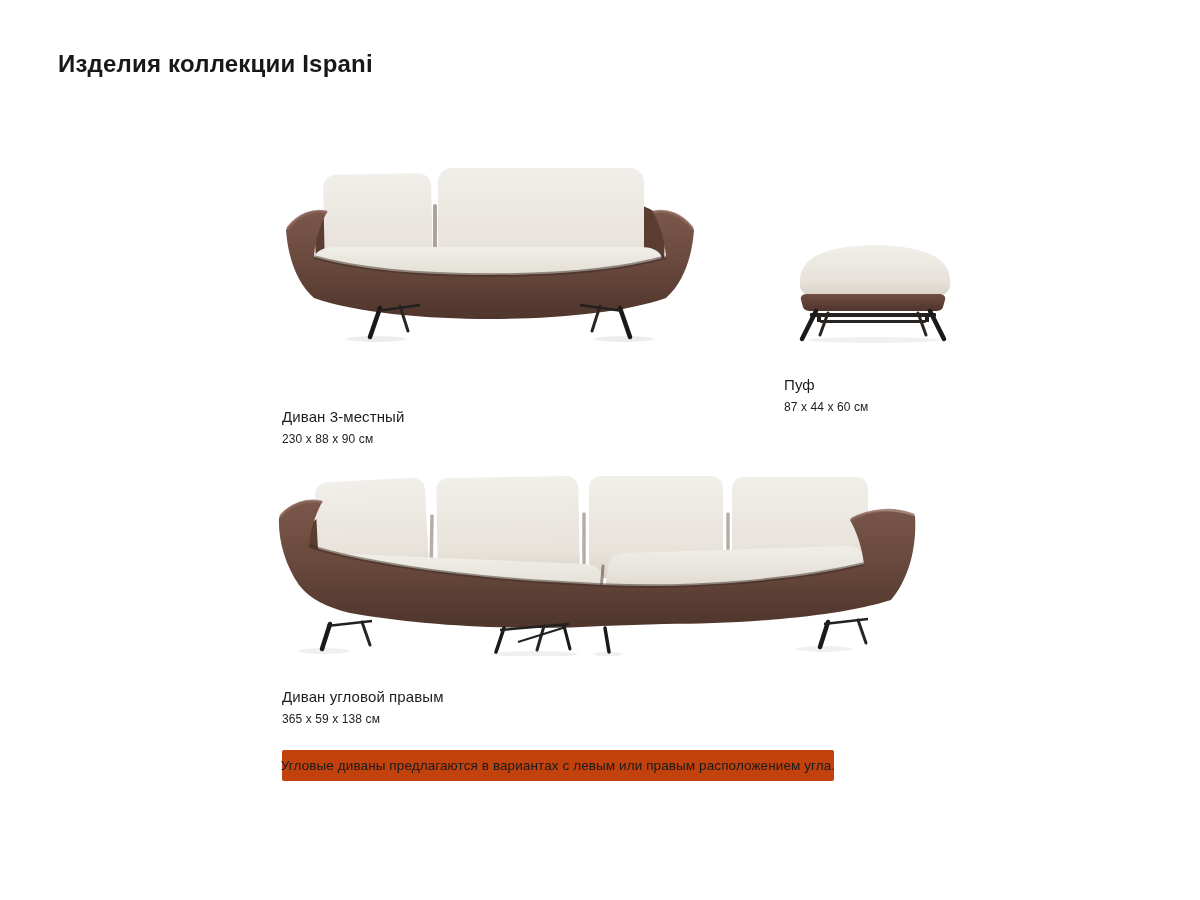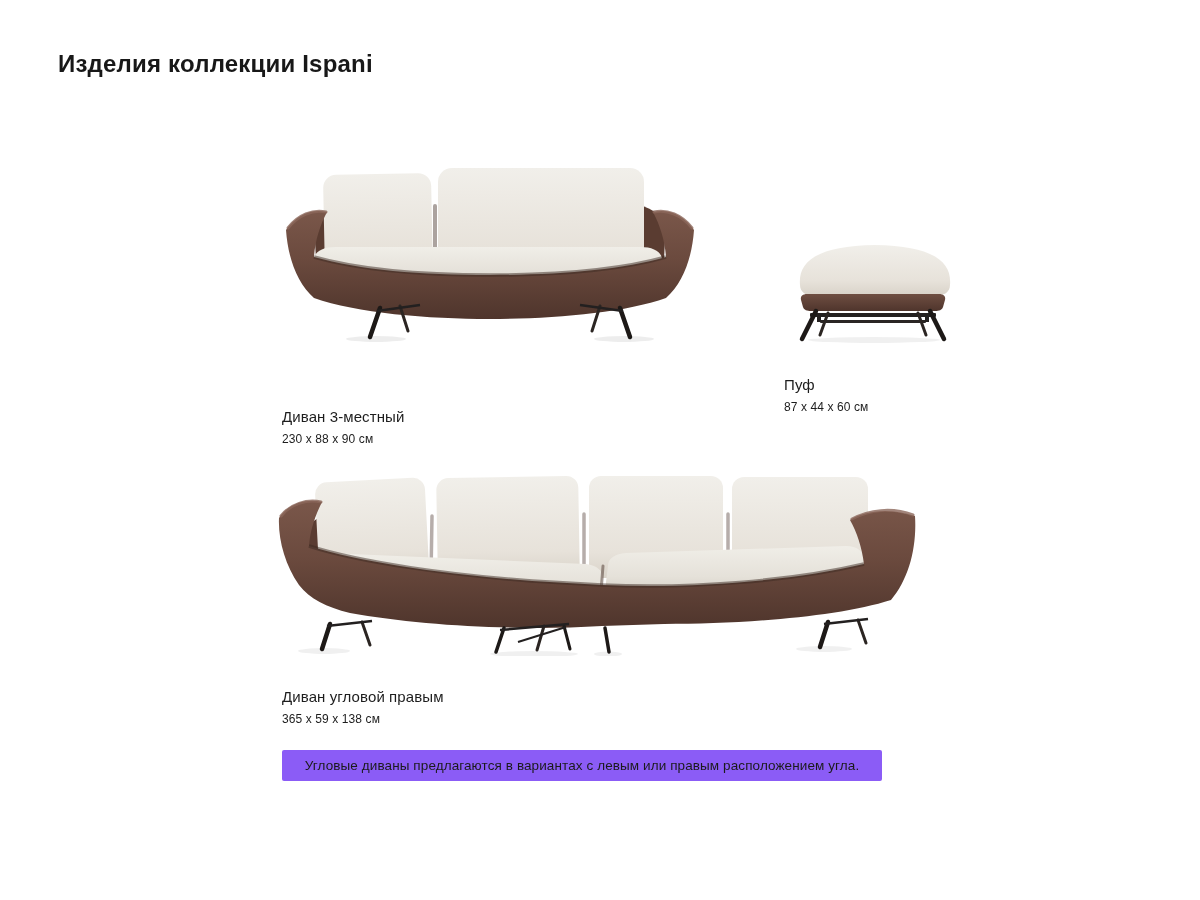--- a/index.html
+++ b/index.html
@@ -49,23 +49,23 @@
     font-size: 12px;
     font-weight: 400;
     line-height: 22px;
     letter-spacing: .1px;
   }
 
   .note-bar {
     position: absolute;
     left: 282px;
     top: 750px;
-    width: 600px;
+    width: 552px;
     height: 31px;
-    background: #8b5cf6;
+    background: #c2410c;
     border-radius: 2px;
     display: flex;
     align-items: center;
     justify-content: center;
   }
   .note-bar .note-text {
     font-size: 13.5px;
     font-weight: 500;
     color: #1b1b1b;
     letter-spacing: .1px;

